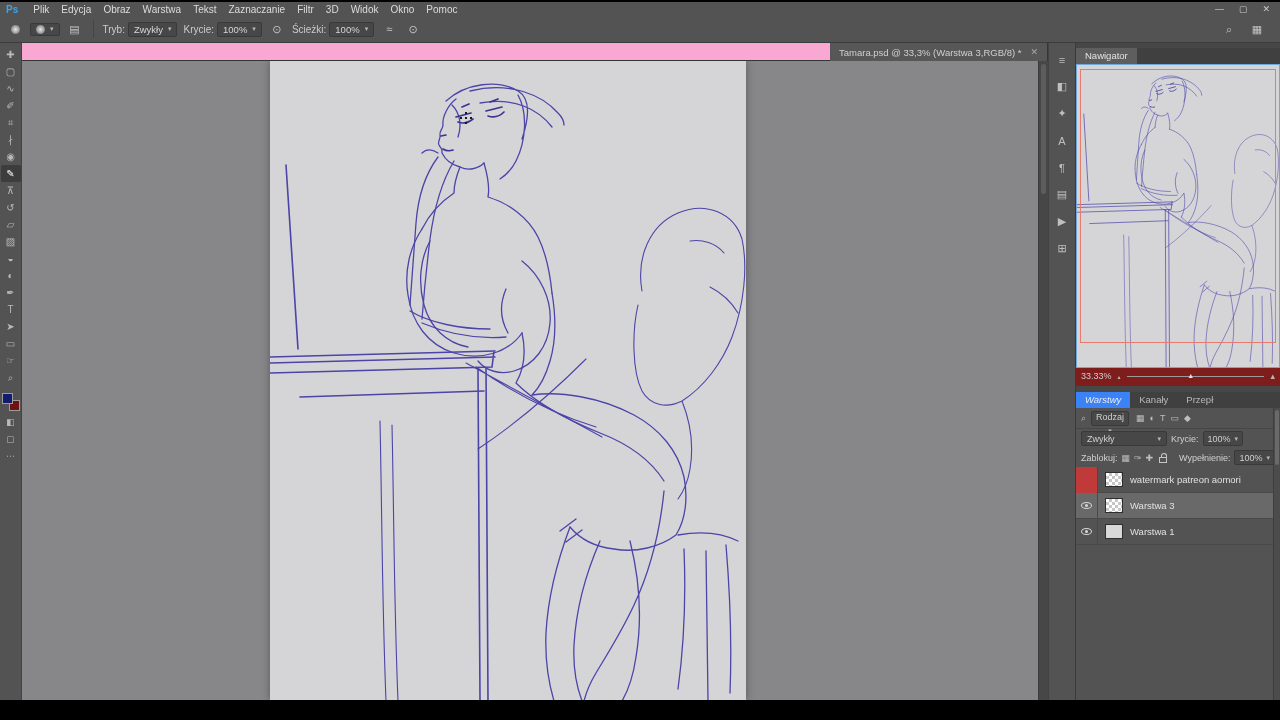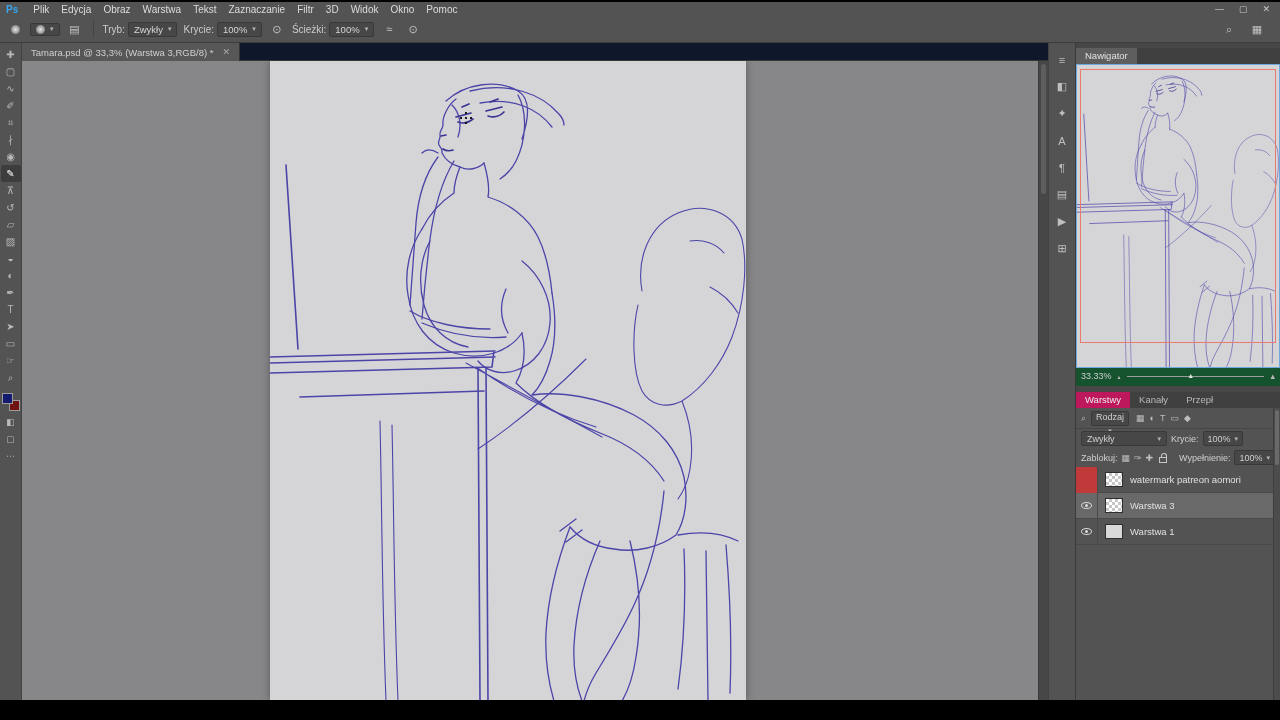--- a/index.html
+++ b/index.html
@@ -31,55 +31,55 @@
   .tool{width:20px;height:17px;display:flex;align-items:center;justify-content:center;font-size:10px;color:#b9b9b9;cursor:default;}
   .tool.selected{background:#3d3d3d;color:#fff;border-radius:2px;}
   .swatches{position:relative;width:18px;height:18px;margin-top:7px;flex:none;}
   .fg-swatch,.bg-swatch{position:absolute;width:11px;height:11px;border:1px solid #9c9c9c;}
   .fg-swatch{top:0;left:0;z-index:2;}
   .bg-swatch{bottom:0;right:0;}
   .below-swatch{margin-top:6px;color:#b9b9b9;font-size:9px;display:flex;flex-direction:column;gap:7px;align-items:center;}
 
   
   .workarea{position:absolute;left:22px;top:0;bottom:0;right:232px;}
-  .tabbar{position:absolute;top:0;left:0;right:0;height:18px;background:#0f172a;display:flex;border-bottom:1px solid #353535;}
+  .tabbar{position:absolute;top:0;left:0;right:0;height:18px;background:#f9a8d4;display:flex;border-bottom:1px solid #353535;justify-content:flex-end;}
   .doc-tab{background:#575757;color:#cfcfcf;font-size:9.5px;display:flex;align-items:center;padding:0 9px;gap:9px;height:18px;border-right:1px solid #353535;}
   .tab-close{color:#a8a8a8;font-size:9px;}
   .canvas-area{position:absolute;top:18px;left:0;right:10px;bottom:0;background:#878789;overflow:hidden;}
   .canvas{position:absolute;left:248px;top:0;width:476px;height:640px;background:#d5d5d8;box-shadow:0 0 8px rgba(0,0,0,.35);}
   .cursor-cross{position:absolute;left:195px;top:56px;width:2px;height:2px;background:#1a1a1a;
     box-shadow:5px 0 0 #1a1a1a,-5px 0 0 #1a1a1a,0 5px 0 #1a1a1a,0 -5px 0 #1a1a1a;}
   .v-scroll{position:absolute;top:18px;right:0;bottom:0;width:10px;background:#474747;border-left:1px solid #3a3a3a;}
   .v-scroll .sthumb{position:absolute;top:3px;left:2px;right:2px;height:130px;background:#5d5d5d;border-radius:3px;}
 
   
   .panelstrip{position:absolute;right:205px;top:0;bottom:0;width:27px;background:#535353;border-left:1px solid #434343;display:flex;flex-direction:column;align-items:center;padding-top:8px;gap:10px;}
   .strip-icon{width:20px;height:17px;display:flex;align-items:center;justify-content:center;color:#bfbfbf;font-size:11px;}
 
   
   .panels{position:absolute;right:0;top:0;bottom:0;width:205px;background:#474747;border-left:1px solid #3a3a3a;}
 
-  .navigator{position:absolute;top:5px;left:0;right:0;height:338px;background:#14532d;}
+  .navigator{position:absolute;top:5px;left:0;right:0;height:338px;background:#7f1d1d;}
   .nav-tabrow{height:16px;background:#404040;display:flex;}
   .nav-tab{background:#5e5e5e;color:#e2e2e2;font-size:9.5px;padding:2px 9px;}
   .nav-preview{position:relative;height:304px;border:1px solid #6fa8dc;background:#8a8a8a;overflow:hidden;}
   .nav-thumb-bg{position:absolute;inset:0;background:#d5d5d8;}
   .nav-viewbox{position:absolute;left:3px;top:4px;right:3px;height:274px;border:1px solid #e87b6d;}
   .nav-zoomrow{display:flex;align-items:center;height:16px;font-size:9px;color:#cccccc;padding:0 5px;gap:6px;}
   .zoom-mtn{color:#b5b5b5;}
   .zoom-mtn.small{font-size:6px;}
   .zoom-mtn.big{font-size:9px;}
   .zoom-track{flex:1;position:relative;height:12px;}
   .zoom-track .line{position:absolute;left:0;right:0;top:6px;height:1px;background:#9b9b9b;}
   .zoom-thumb{position:absolute;left:44%;top:2px;font-size:7px;color:#e0e0e0;}
 
   .layers{position:absolute;top:349px;left:0;right:0;bottom:0;background:#535353;}
   .ltabs{display:flex;height:16px;background:#404040;}
   .ltab{padding:2px 9px;font-size:9.5px;color:#b8b8b8;}
-  .ltab.active{background:#be185d;color:#ececec;}
+  .ltab.active{background:#3b82f6;color:#ececec;font-style:italic;}
   .filter-row{display:flex;align-items:center;height:21px;padding:0 5px;gap:5px;font-size:9.5px;border-bottom:1px solid #464646;color:#cfcfcf;}
   .kind-box{background:#474747;border:1px solid #393939;border-radius:2px;padding:0 4px;display:flex;gap:5px;align-items:center;font-size:9px;height:15px;flex-direction:column;}
   .mini-icon{font-size:9px;color:#bdbdbd;}
   .blend-row,.lock-row{display:flex;align-items:center;height:19px;padding:0 5px;gap:4px;font-size:9px;color:#cfcfcf;}
   .blend-box{background:#474747;border:1px solid #393939;border-radius:2px;padding:0 5px;display:flex;justify-content:space-between;align-items:center;width:86px;height:15px;font-size:9px;}
   .val-box{background:#474747;border:1px solid #393939;border-radius:2px;padding:0 4px;display:flex;gap:4px;align-items:center;height:15px;font-size:9px;}
   .css-lock{position:relative;width:8px;height:6px;border:1px solid #c6c6c6;margin-left:2px;top:2px;}
   .css-lock::before{content:"";position:absolute;left:1px;top:-5px;width:4px;height:4px;border:1px solid #c6c6c6;border-bottom:none;border-radius:3px 3px 0 0;}
   .layer-list{position:absolute;top:75px;left:0;right:7px;bottom:0;overflow:hidden;}
   .layer-row{display:flex;align-items:center;height:26px;border-bottom:1px solid #494949;}

